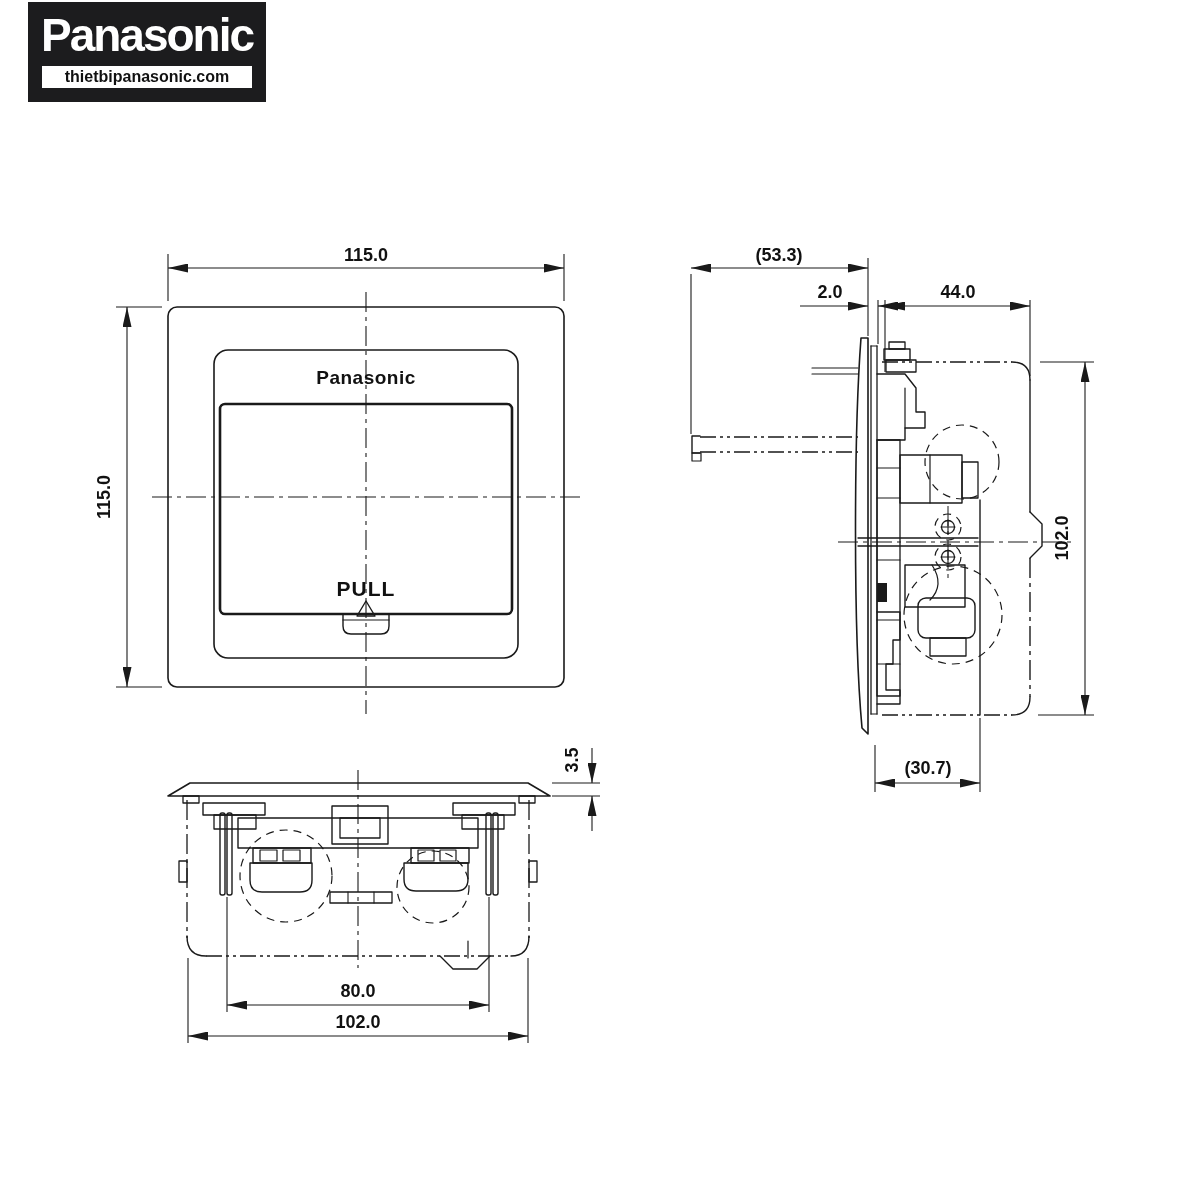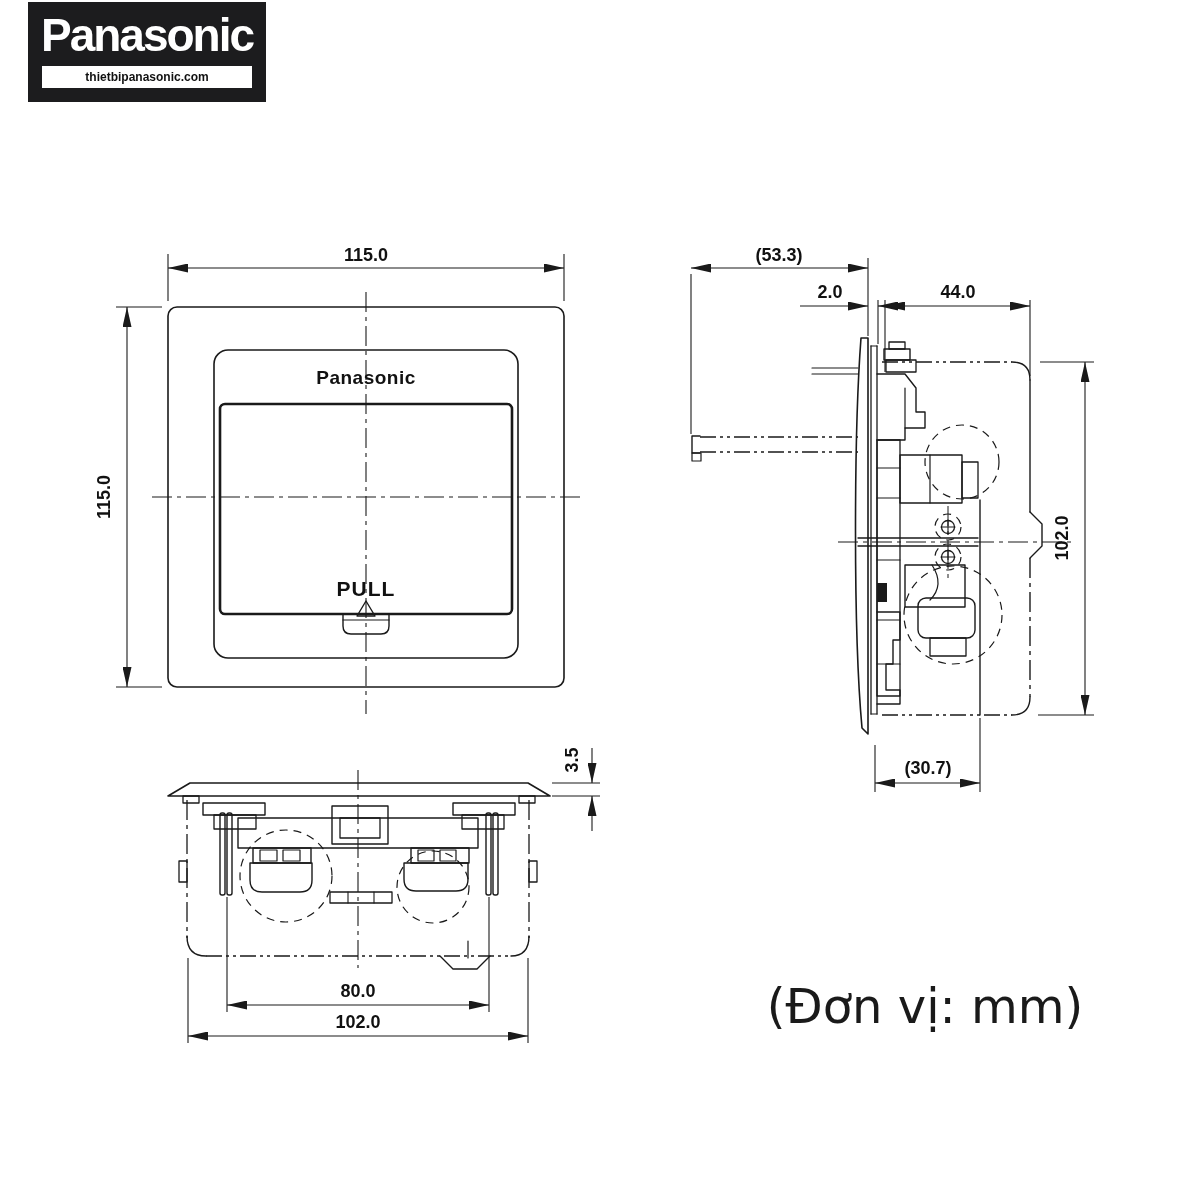--- a/index.html
+++ b/index.html
@@ -5,21 +5,21 @@
   html,body{margin:0;padding:0;background:#fff;}
   body{width:1200px;height:1201px;position:relative;font-family:"Liberation Sans",sans-serif;}
   .stage{position:absolute;left:0;top:0;width:1200px;height:1105px;}
 
   
   .logo{position:absolute;left:28px;top:2px;width:238px;height:100px;background:#1c1c1e;}
   .logo-brand{position:absolute;left:0;right:0;top:7px;text-align:center;color:#fff;
     font-weight:bold;font-size:46px;letter-spacing:-2px;line-height:52px;}
   .logo-strip{position:absolute;left:14px;right:14px;bottom:14px;height:22px;background:#fff;
     display:flex;align-items:center;justify-content:center;}
-  .logo-site{color:#111;font-weight:bold;font-size:12px;letter-spacing:0px;}
+  .logo-site{color:#111;font-weight:bold;font-size:16px;letter-spacing:0px;}
 
   
   svg{position:absolute;left:0;top:0;}
   .ol{fill:none;stroke:#1a1a1a;stroke-width:1.6;stroke-linecap:round;stroke-linejoin:round;}
   .w13{stroke-width:1.3}.w14{stroke-width:1.4}.w12{stroke-width:1.2}.w11{stroke-width:1.1}
   .lid{stroke-width:2.6}
   .thin{fill:none;stroke:#1a1a1a;stroke-width:1.1;}
   .cl{fill:none;stroke:#1a1a1a;stroke-width:1.1;stroke-dasharray:20 5 4 5;}
   .cl16{stroke-width:1.4}
   .ph{fill:none;stroke:#1a1a1a;stroke-width:1.3;stroke-dasharray:16 4 3 4 3 4;}
@@ -224,14 +224,13 @@
       <line x1="227" y1="1005" x2="489" y2="1005" class="thin" marker-start="url(#arr)" marker-end="url(#arr)"></line>
       <text class="dim" x="358" y="997">80.0</text>
 
       <line x1="188" y1="958" x2="188" y2="1043" class="thin"></line>
       <line x1="528" y1="958" x2="528" y2="1043" class="thin"></line>
       <line x1="188" y1="1036" x2="528" y2="1036" class="thin" marker-start="url(#arr)" marker-end="url(#arr)"></line>
       <text class="dim" x="358" y="1028">102.0</text>
     </g>
   </svg>
 
-  <div class="unit-note">(Đơn vị: mm)</div>
 </div>
 
 </body></html>

